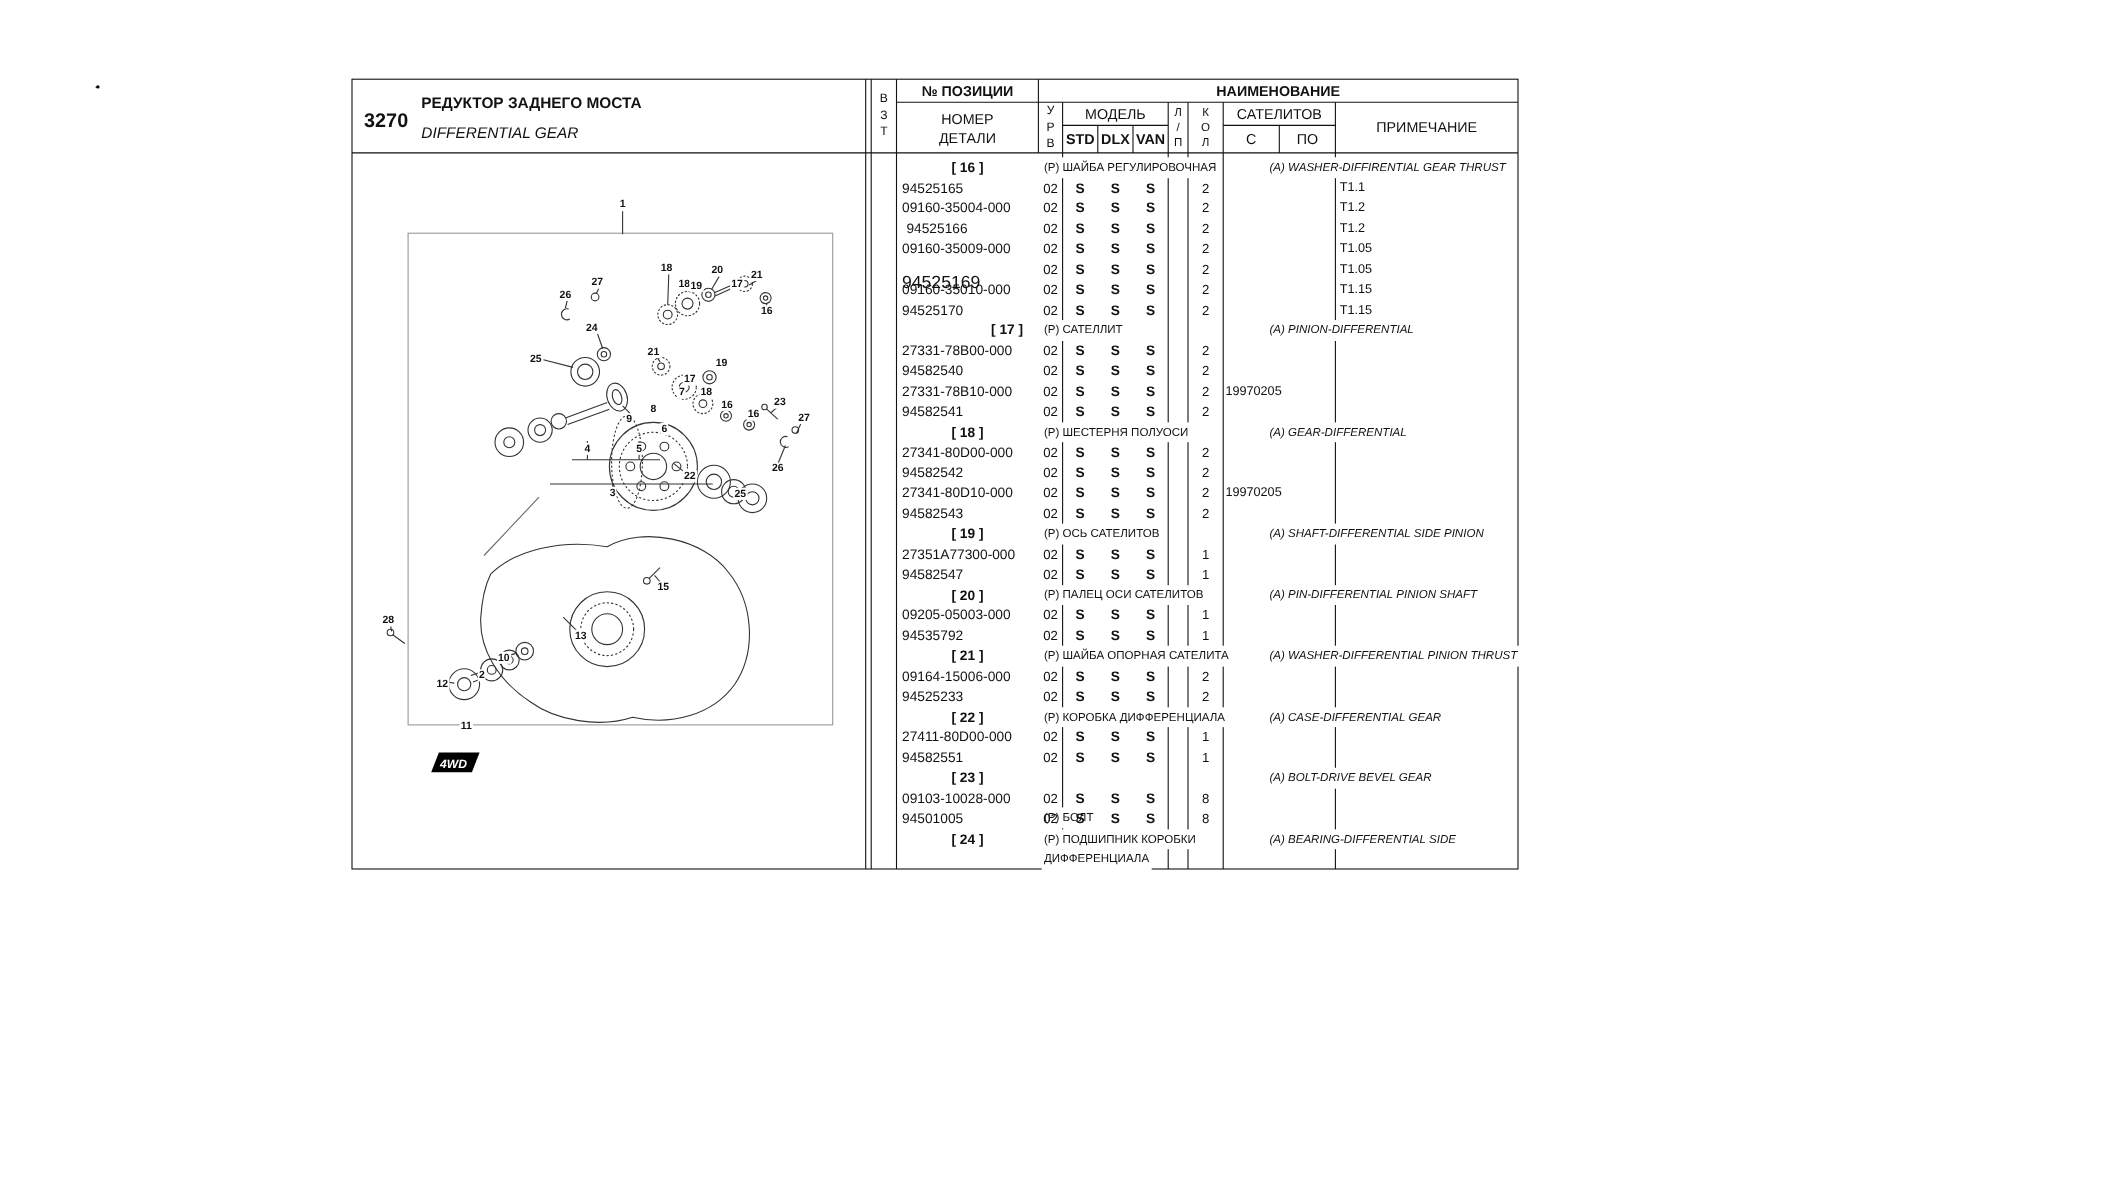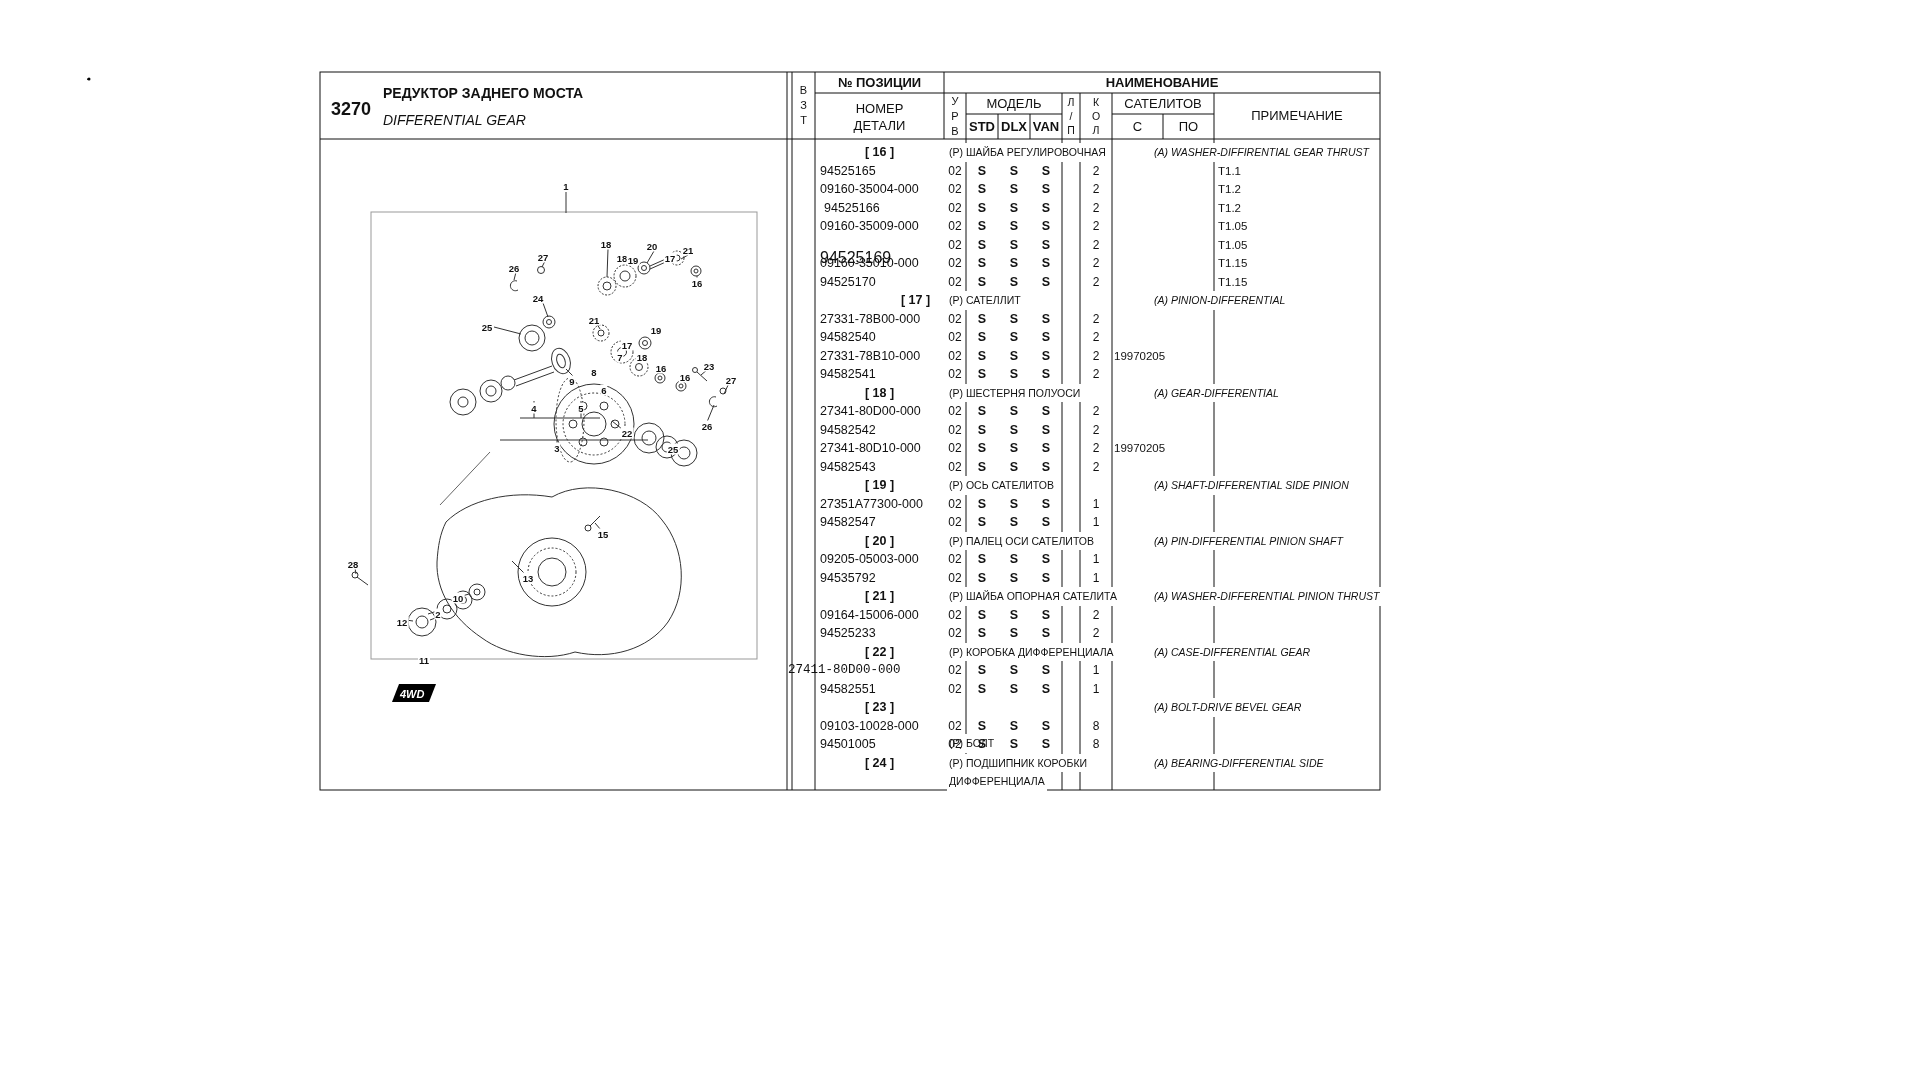--- a/index.html
+++ b/index.html
@@ -349,21 +349,21 @@
       <div class="cell c" style="top: 605.5px; left: 1080px; width: 32px; font-size: 12px;">2</div>
       <div class="cell" style="top: 624px; left: 820px; font-size: 12.5px;">94525233</div>
       <div class="cell c" style="top: 624px; left: 944px; width: 22px; font-size: 12px;">02</div>
       <div class="cell c b" style="top: 624px; left: 966px; width: 32px; font-size: 12.5px;">S</div>
       <div class="cell c b" style="top: 624px; left: 998px; width: 32px; font-size: 12.5px;">S</div>
       <div class="cell c b" style="top: 624px; left: 1030px; width: 32px; font-size: 12.5px;">S</div>
       <div class="cell c" style="top: 624px; left: 1080px; width: 32px; font-size: 12px;">2</div>
       <div class="cell c b" style="top: 642.5px; left: 815px; width: 129px; font-size: 12.5px;">[ 22 ]</div>
       <div class="cell bg" style="top: 642.5px; left: 947px; font-size: 10.5px;">(Р) КОРОБКА ДИФФЕРЕНЦИАЛА</div>
       <div class="cell i bg" style="top: 642.5px; left: 1152px; font-size: 10.5px;">(A) CASE-DIFFERENTIAL GEAR</div>
-      <div class="cell" style="top: 661px; left: 788px; font-size: 12.5px; font-family: Liberation Mono, monospace;">27411-80D00-000</div>
+      <div class="cell" style="top: 661px; left: 820px; font-size: 12.5px;">27411-80D00-000</div>
       <div class="cell c" style="top: 661px; left: 944px; width: 22px; font-size: 12px;">02</div>
       <div class="cell c b" style="top: 661px; left: 966px; width: 32px; font-size: 12.5px;">S</div>
       <div class="cell c b" style="top: 661px; left: 998px; width: 32px; font-size: 12.5px;">S</div>
       <div class="cell c b" style="top: 661px; left: 1030px; width: 32px; font-size: 12.5px;">S</div>
       <div class="cell c" style="top: 661px; left: 1080px; width: 32px; font-size: 12px;">1</div>
       <div class="cell" style="top: 679.5px; left: 820px; font-size: 12.5px;">94582551</div>
       <div class="cell c" style="top: 679.5px; left: 944px; width: 22px; font-size: 12px;">02</div>
       <div class="cell c b" style="top: 679.5px; left: 966px; width: 32px; font-size: 12.5px;">S</div>
       <div class="cell c b" style="top: 679.5px; left: 998px; width: 32px; font-size: 12.5px;">S</div>
       <div class="cell c b" style="top: 679.5px; left: 1030px; width: 32px; font-size: 12.5px;">S</div>

